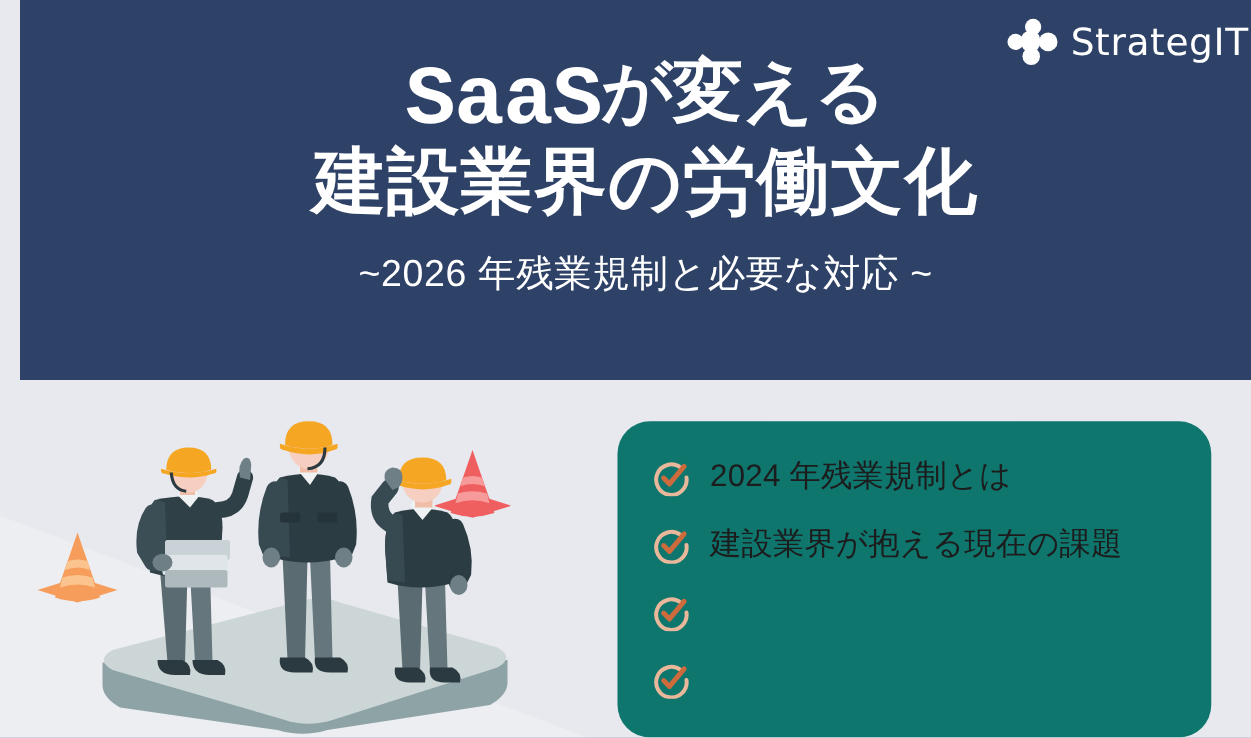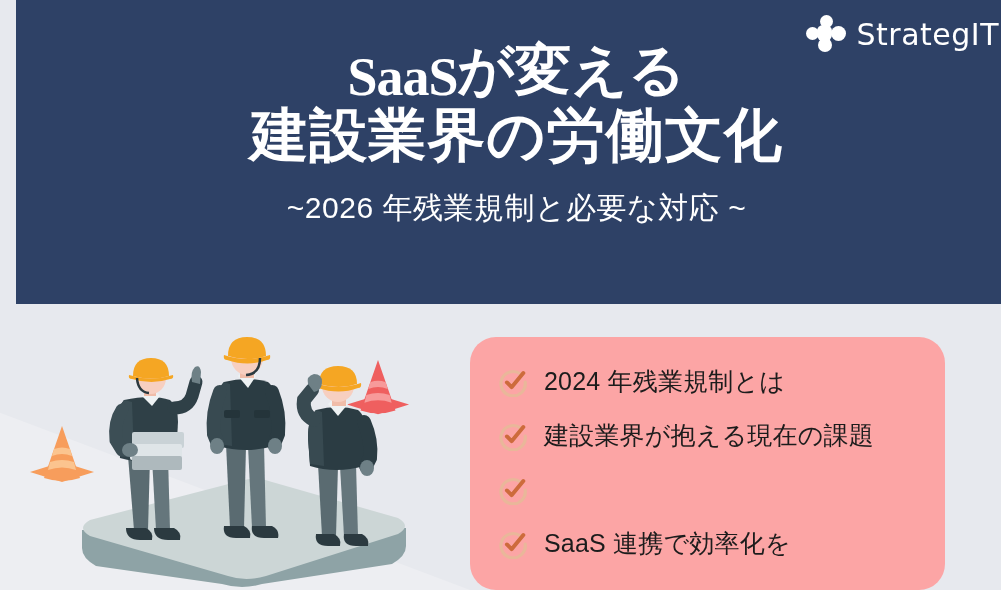--- a/index.html
+++ b/index.html
@@ -72,23 +72,23 @@
     text-align: center;
   }
 
   .title-line1 {
     color: #ffffff;
     line-height: 1.0;
     white-space: nowrap;
     font-weight: 700;
   }
   .title-line1 .big {
-    font-size: 54px;
+    font-size: 67px;
     letter-spacing: -1px;
-    font-family: Liberation Serif, serif;
+    font-family: Liberation Mono, monospace;
   }
   .title-line1 .jp {
     font-size: 56px;
     letter-spacing: 0px;
     position: relative;
     top: -6px;
   }
 
   .title-line2 {
     color: #ffffff;
@@ -143,25 +143,25 @@
     top: 168px;
   }
 
   .cone { position: absolute; }
 
   .person { position: absolute; }
 
   
   .card {
     position: absolute;
-    left: 470px;
+    left: 494px;
     top: 33px;
     width: 475px;
     height: 253px;
-    background: #fca5a5;
+    background: #0f766e;
     border-radius: 26px 26px 26px 26px;
   }
 
   .check-list {
     position: absolute;
     left: 28px;
     top: 17px;
     width: 430px;
   }
 
@@ -364,20 +364,19 @@
             <path d="M24 7.5 A13 13 0 1 0 29 16" stroke="#e9b79a" stroke-width="3.4" fill="none" stroke-linecap="round"></path>
             <path d="M9.5 16.5 L14.5 21.5 L27 6.5" stroke="#cd6b3c" stroke-width="4.2" fill="none" stroke-linecap="round" stroke-linejoin="round"></path>
           </svg>
         </div>
 
         <div class="check-item">
           <svg class="check-icon" viewBox="0 0 32 32">
             <path d="M24 7.5 A13 13 0 1 0 29 16" stroke="#e9b79a" stroke-width="3.4" fill="none" stroke-linecap="round"></path>
             <path d="M9.5 16.5 L14.5 21.5 L27 6.5" stroke="#cd6b3c" stroke-width="4.2" fill="none" stroke-linecap="round" stroke-linejoin="round"></path>
           </svg>
-          <span class="check-label">SaaS 連携で効率化を</span>
         </div>
 
       </div>
     </div>
 
   </div>
 </div>
 
 </body></html>

